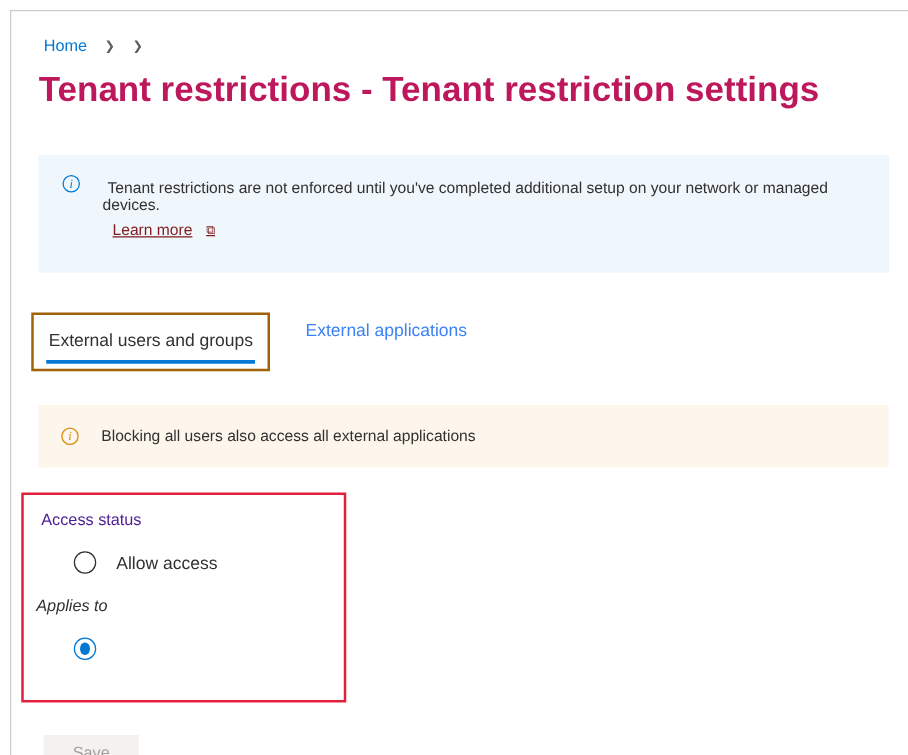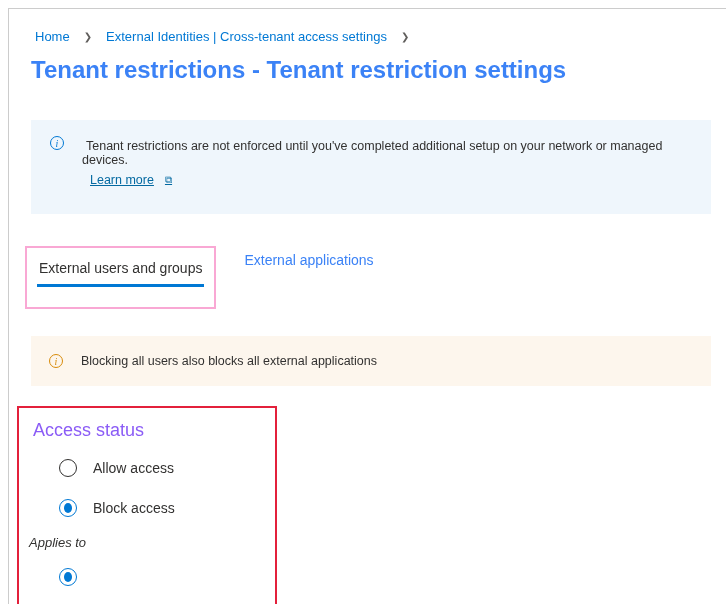--- a/index.html
+++ b/index.html
@@ -28,23 +28,23 @@
     .breadcrumb a {
       color: #0078d4;
       text-decoration: none;
       cursor: pointer;
     }
     .breadcrumb .chev {
       color: #605e5c;
       font-size: 10px;
     }
     h1.page-title {
-      font-size: 24px;
+      font-size: 28px;
       font-weight: 600;
-      color: #3b82f6;
+      color: #be185d;
       margin-bottom: 36px;
     }
     .info-banner {
       background: #eff6fc;
       border: 1px solid #eff6fc;
       padding: 14px 14px;
       display: flex;
       gap: 10px;
       align-items: flex-start;
       font-size: 12.5px;
@@ -60,21 +60,21 @@
       align-items: center;
       justify-content: center;
       color: #0078d4;
       font-size: 10px;
       font-style: italic;
       font-family: Georgia, serif;
       flex: 0 0 14px;
       margin-top: 1px;
     }
     .info-banner .learn-more {
-      color: #0369a1;
+      color: #7f1d1d;
       text-decoration: underline;
       cursor: pointer;
       display: inline-flex;
       align-items: center;
       gap: 3px;
       margin-top: 2px;
     }
     .tabs {
       display: flex;
       gap: 28px;
@@ -86,22 +86,22 @@
       font-size: 14px;
       color: #3b82f6;
       cursor: pointer;
       border-bottom: 3px solid transparent;
     }
     .tab.active {
       color: #323130;
       border-bottom-color: #0078d4;
     }
     .highlight-box-tab {
-      border: 2px solid #f9a8d4;
-      padding: 2px 6px 16px 6px;
+      border: 2px solid #a16207;
+      padding: 2px 6px 0 6px;
       margin-left: -6px;
       margin-right: -6px;
     }
     .warn-banner {
       background: #fdf6ed;
       border-left: 2px solid #fdf6ed;
       padding: 14px 12px;
       display: flex;
       gap: 10px;
       align-items: center;
@@ -123,22 +123,22 @@
       font-family: Georgia, serif;
       flex: 0 0 14px;
     }
     .section-group {
       border: 2px solid #e3203b;
       padding: 8px 10px 14px 10px;
       width: 260px;
       margin-left: -10px;
     }
     .section-label {
-      font-size: 18px;
-      color: #8b5cf6;
+      font-size: 13px;
+      color: #4c1d95;
       margin-bottom: 14px;
     }
     .radio-row {
       display: flex;
       align-items: center;
       gap: 8px;
       margin: 8px 0 14px 10px;
       font-size: 14px;
       cursor: pointer;
       padding-left: 16px;
@@ -189,21 +189,20 @@
     .ext-icon {
       font-size: 10px;
     }
   </style>
 </head>
 <body>
 
 <div class="breadcrumb">
   <a>Home</a>
   <span class="chev">❯</span>
-  <a>External Identities | Cross-tenant access settings</a>
   <span class="chev">❯</span>
 </div>
 
 <h1 class="page-title">Tenant restrictions - Tenant restriction settings</h1>
 
 <div class="info-banner">
   <span class="icon-circle">i</span>
   <div>
     <span>Tenant restrictions are not enforced until you've completed additional setup on your network or managed devices.</span>
     <br>
@@ -216,44 +215,38 @@
 
 <div class="tabs">
   <div class="highlight-box-tab">
     <div class="tab active">External users and groups</div>
   </div>
   <div class="tab">External applications</div>
 </div>
 
 <div class="warn-banner">
   <span class="icon-circle">i</span>
-  <span>Blocking all users also blocks all external applications</span>
+  <span>Blocking all users also access all external applications</span>
 </div>
 
 <div class="section-group">
 
   <div class="section-label">Access status</div>
 
   <div class="radio-row">
     <span class="radio-outer"></span>
     <span>Allow access</span>
   </div>
+
+
+  <div class="applies-label">Applies to</div>
 
   <div class="radio-row">
     <span class="radio-outer selected">
         <span class="radio-inner"></span>
       </span>
-    <span>Block access</span>
-  </div>
-
-  <div class="applies-label">Applies to</div>
-
-  <div class="radio-row">
-    <span class="radio-outer selected">
-        <span class="radio-inner"></span>
-      </span>
   </div>
 
 </div>
 
 <div class="footer-btns">
   <button class="btn">Save</button>
 </div>
 
 </body></html>

